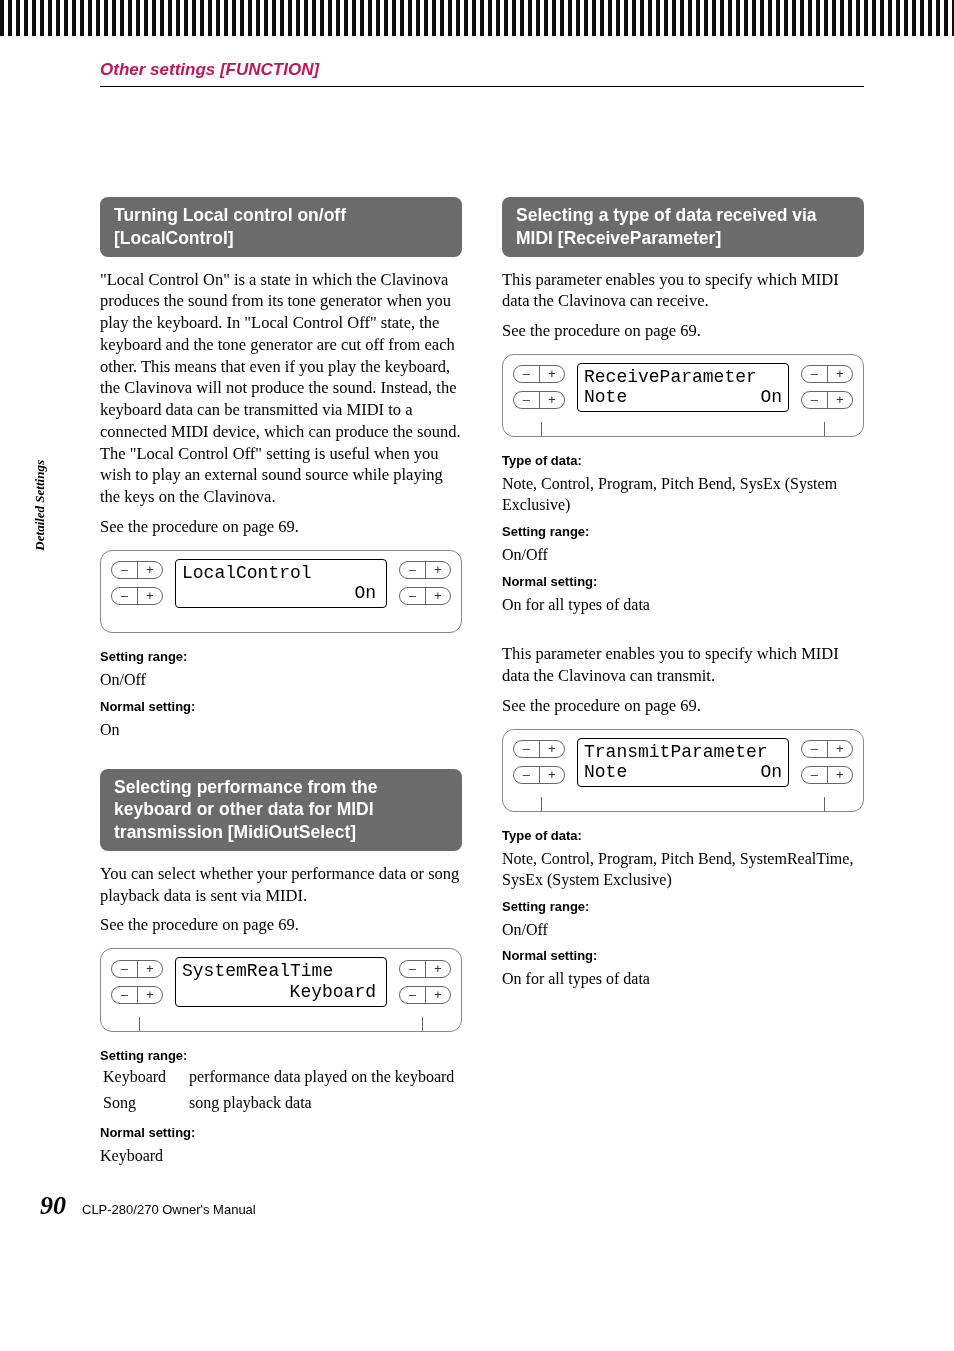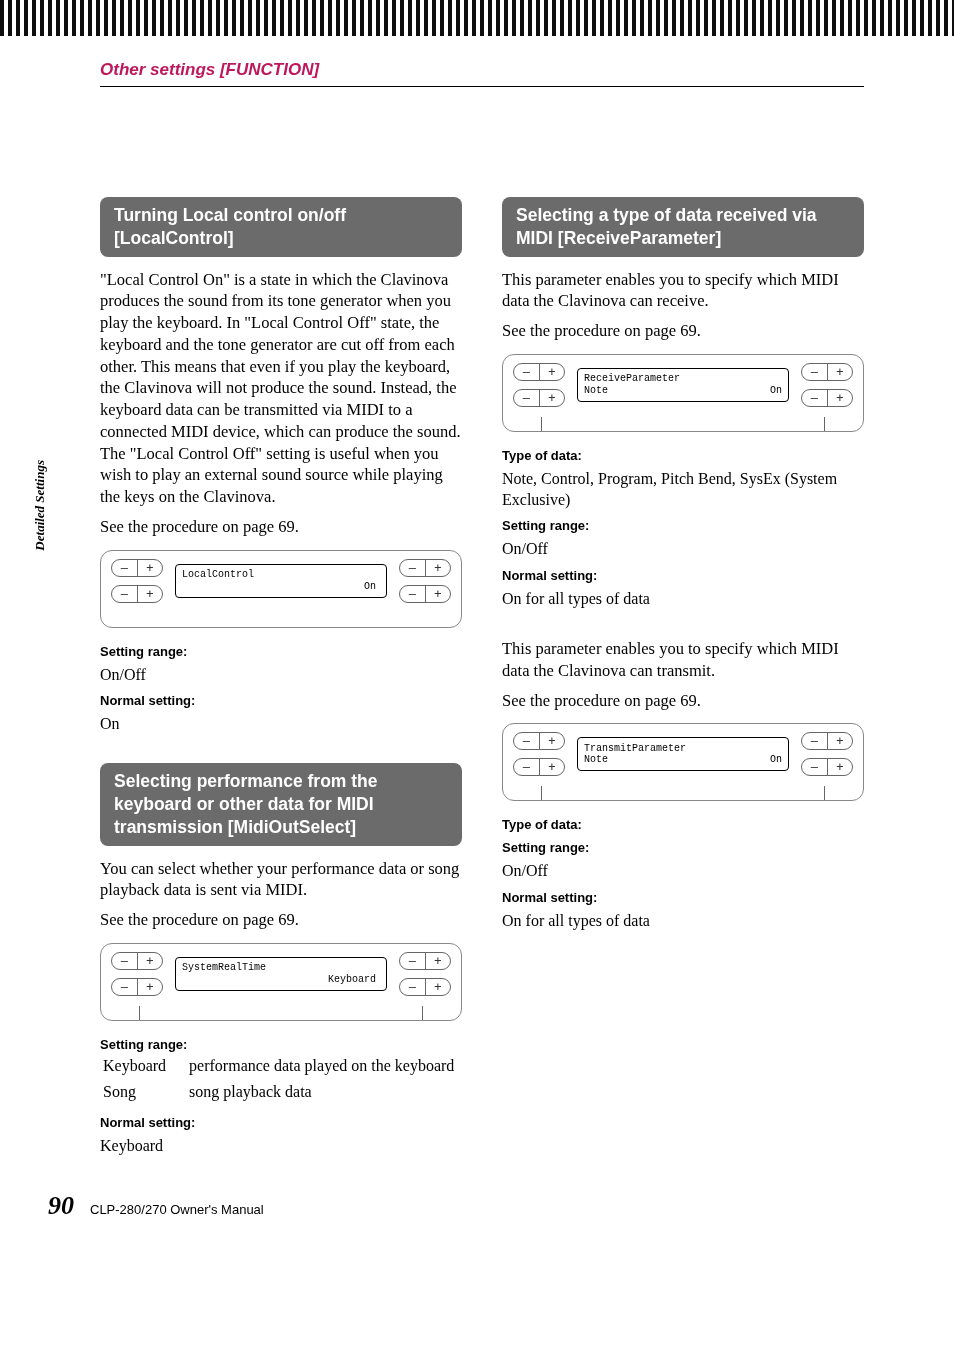--- a/index.html
+++ b/index.html
@@ -106,21 +106,21 @@
     font-family: monospace;
     color: #333;
   }
   .btn-half:first-child { border-right: 1px solid #666; }
   .lcd-screen {
     flex: 1;
     border: 1px solid #000;
     border-radius: 4px;
     padding: 3px 6px 3px 6px;
     font-family: "Courier New", monospace;
-    font-size: 10px;
+    font-size: 18px;
     line-height: 1.15;
     min-height: 34px;
     box-sizing: border-box;
     display: flex;
     flex-direction: column;
     justify-content: center;
   }
   .lcd-line2 { text-align: right; padding-right: 4px; }
   .lcd-tick {
     position: absolute;
@@ -141,21 +141,21 @@
     font-weight: bold;
     font-style: italic;
     font-size: 13px;
     writing-mode: vertical-rl;
     transform: rotate(180deg);
   }
   
   
   .footer {
     position: absolute;
-    left: 48px;
+    left: 40px;
     bottom: 130px;
     display: flex;
     align-items: baseline;
     gap: 16px;
   }
   .page-no {
     font-family: "Times New Roman", serif;
     font-style: italic;
     font-weight: bold;
     font-size: 26px;
@@ -361,20 +361,21 @@
               <div class="btn-half">–</div>
               <div class="btn-half">+</div>
             </div>
           </div>
         </div>
         <span class="lcd-tick left"></span>
           <span class="lcd-tick right"></span>
       </div>
 
       <div class="label">Type of data:</div>
+      <div class="value">Note, Control, Program, Pitch Bend, SystemRealTime, SysEx (System Exclusive)</div>
       <div class="label">Setting range:</div>
       <div class="value">On/Off</div>
       <div class="label">Normal setting:</div>
       <div class="value">On for all types of data</div>
     </div>
   </div>
 
   <div class="footer">
     <span class="page-no">90</span>
     <span class="manual-title">CLP-280/270 Owner's Manual</span>

